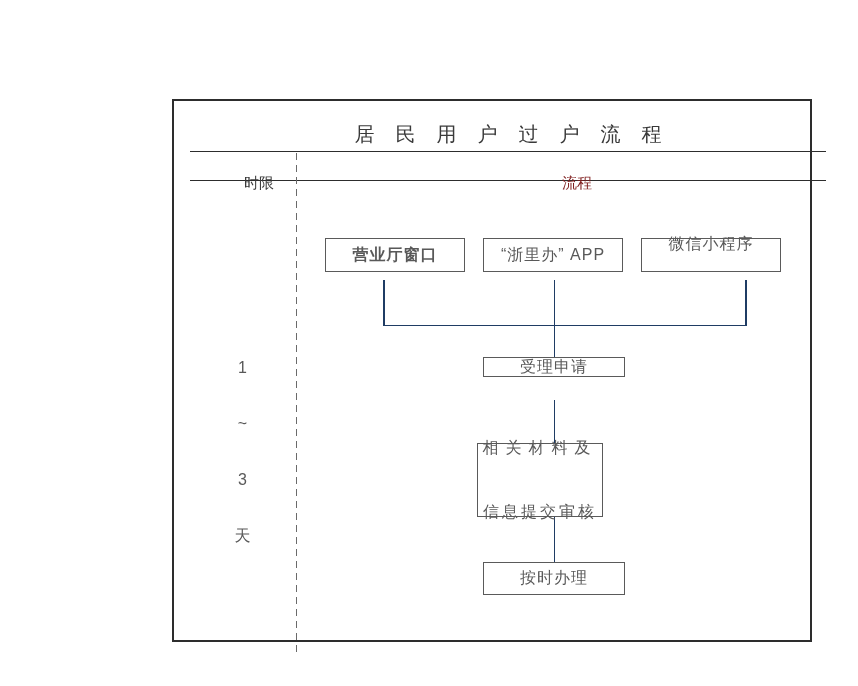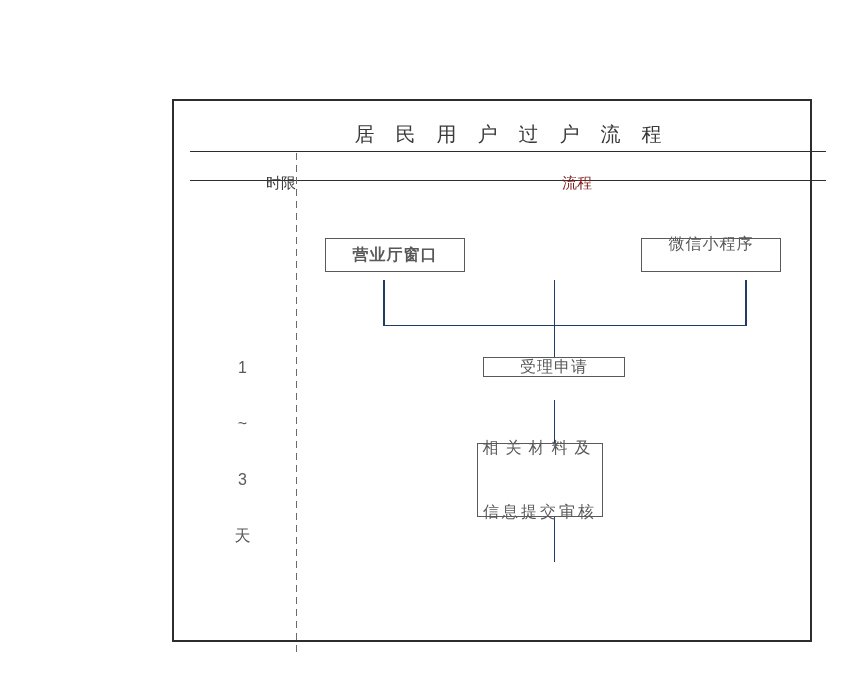--- a/index.html
+++ b/index.html
@@ -38,21 +38,21 @@
   }
   
   .header-row {
     position: absolute; left: 0; top: 36px;
     width: 636px; height: 28px;
     border-bottom: 1px solid #2d2d2d;
   }
   .header-cell-left {
     position: absolute; left: 0; top: 0;
     width: 106px; height: 28px;
-    display: flex; align-items: center; justify-content: flex-end;
+    display: flex; align-items: center; justify-content: center;
     font-size: 15px; color: #3a3a3a;
   }
   .header-cell-right {
     position: absolute; left: 106px; top: 0;
     width: 530px; height: 28px;
     display: flex; align-items: center; justify-content: center;
     font-size: 15px; color: #7f1d1d;
   }
   
   .dashed-divider {
@@ -122,33 +122,39 @@
     <div class="time-limit">
       <span>1</span>
       <span>~</span>
       <span>3</span>
       <span>天</span>
     </div>
 
     <div class="node node-entry-1">
       <span>营业厅窗口</span>
     </div>
+    <div class="node node-entry-2">
+      <span>“浙里办” APP</span>
+    </div>
     <div class="node node-entry-3">
       <span>微信小程序</span>
     </div>
 
     <div class="conn conn-v conn-v-left"></div>
     <div class="conn conn-v conn-v-mid"></div>
     <div class="conn conn-v conn-v-right"></div>
     <div class="conn conn-h conn-h-merge"></div>
     <div class="conn conn-v conn-v-accept-review"></div>
     <div class="conn conn-v conn-v-review-process"></div>
 
     <div class="node node-accept">
       <span>受理申请</span>
     </div>
     <div class="node node-review">
       <span class="line1">相关材料及</span>
       <span class="line2">信息提交审核</span>
     </div>
+    <div class="node node-process">
+      <span>按时办理</span>
+    </div>
 
   </div>
 </div>
 
 </body></html>

